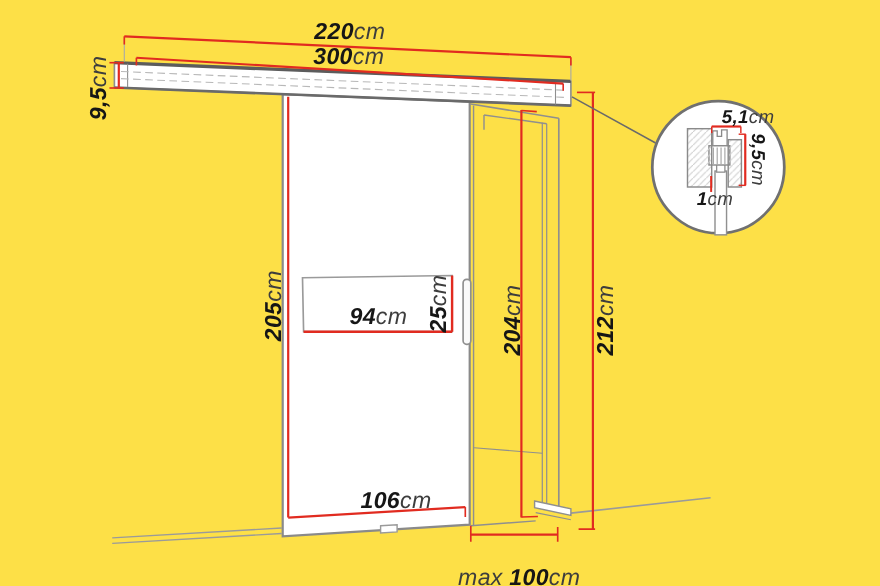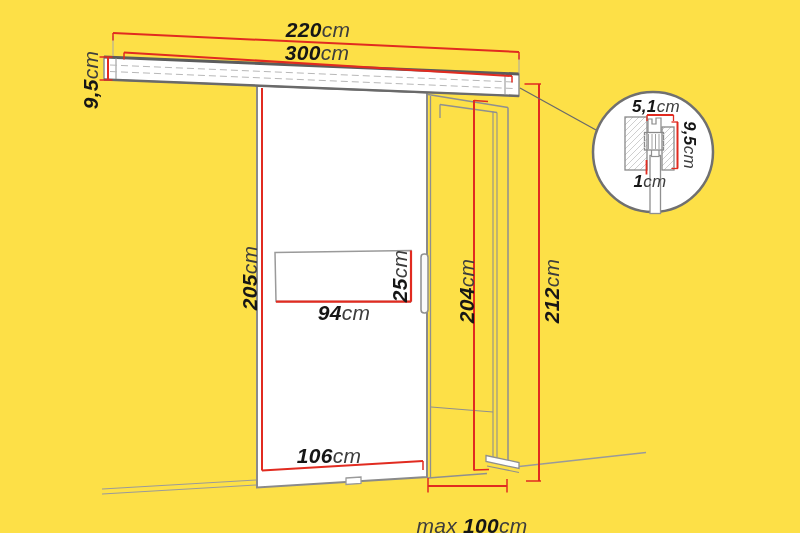--- a/index.html
+++ b/index.html
@@ -152,47 +152,47 @@
       <span class="u">cm</span>
   </div>
   <div class="lbl rot-ccw" style="left:90px;top:80px;">
     <span class="n">9,5</span>
       <span class="u">cm</span>
   </div>
   <div class="lbl rot-ccw" style="left:249px;top:278px;">
     <span class="n">205</span>
       <span class="u">cm</span>
   </div>
-  <div class="lbl" style="left:344px;top:288px;margin-top:24px;">
+  <div class="lbl" style="left:344px;top:288px;">
     <span class="n">94</span>
       <span class="u">cm</span>
   </div>
   <div class="lbl rot-ccw" style="left:399px;top:276px;">
     <span class="n">25</span>
       <span class="u">cm</span>
   </div>
   <div class="lbl rot-ccw" style="left:466px;top:291px;">
     <span class="n">204</span>
       <span class="u">cm</span>
   </div>
   <div class="lbl rot-ccw" style="left:551px;top:291px;">
     <span class="n">212</span>
       <span class="u">cm</span>
   </div>
-  <div class="lbl" style="left:329px;top:455px;">
+  <div class="lbl" style="left:360px;top:455px;">
     <span class="n">106</span>
       <span class="u">cm</span>
   </div>
   <div class="lbl" style="left:472px;top:501px;">
     <span class="pre">max</span>
       <span class="n">100</span>
       <span class="u">cm</span>
   </div>
 
-  <div class="lbl small" style="left:656px;top:106px;">
+  <div class="lbl small" style="left:680px;top:106px;">
     <span class="n">5,1</span>
       <span class="u">cm</span>
   </div>
   <div class="lbl small rot-cw" style="left:689px;top:145px;">
     <span class="n">9,5</span>
       <span class="u">cm</span>
   </div>
   <div class="lbl small" style="left:650px;top:181px;">
     <span class="n">1</span>
       <span class="u">cm</span>

